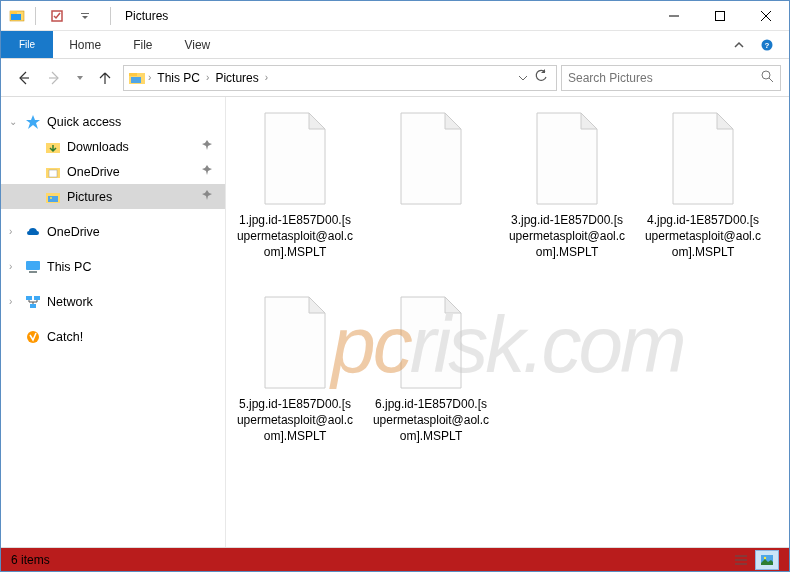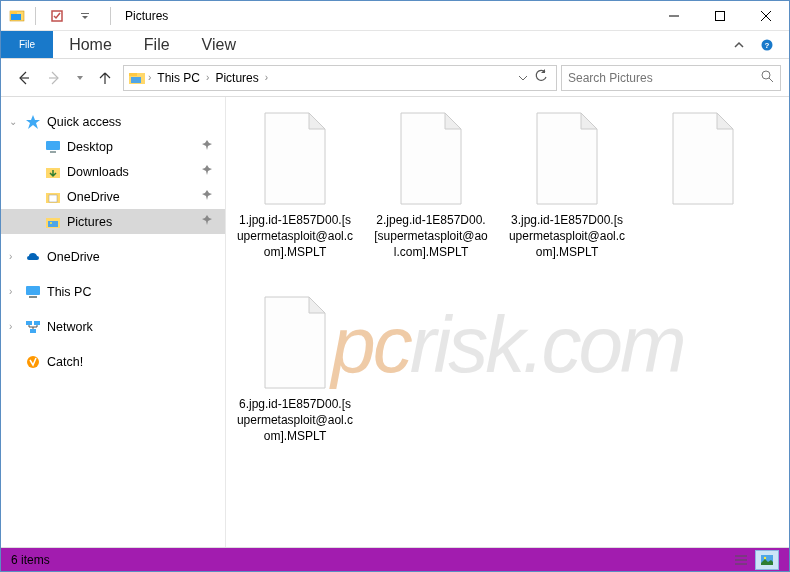--- a/index.html
+++ b/index.html
@@ -12,21 +12,21 @@
 .qat-sep { width: 1px; height: 18px; background: #ccc; margin: 0 4px; }
 .qat-btn { width: 22px; height: 22px; display: flex; align-items: center; justify-content: center; }
 .title-sep { width: 1px; height: 18px; background: #ccc; margin: 0 8px; }
 .title-text { font-size: 12px; color: #000; }
 .win-controls { margin-left: auto; display: flex; }
 .win-btn { width: 46px; height: 30px; display: flex; align-items: center; justify-content: center; font-size: 12px; }
 
 
 .ribbon { height: 28px; display: flex; align-items: stretch; border-bottom: 1px solid #ddd; }
 .file-tab { background: #1979ca; color: #fff; padding: 0 18px; display: flex; align-items: center; font-size: 10px; }
-.tab { padding: 0 16px; display: flex; align-items: center; font-size: 16px; color: #333; }
+.tab { padding: 0 16px; display: flex; align-items: center; font-size: 12px; color: #333; }
 .ribbon-right { margin-left: auto; display: flex; align-items: center; padding-right: 10px; gap: 4px; }
 .rb-btn { width: 24px; height: 24px; display: flex; align-items: center; justify-content: center; }
 
 
 .navbar { height: 38px; display: flex; align-items: center; gap: 4px; padding: 4px 8px; border-bottom: 1px solid #ddd; }
 .nav-btn { width: 28px; height: 28px; display: flex; align-items: center; justify-content: center; color: #888; }
 .nav-btn.active { color: #333; }
 .addr { flex: 1; height: 26px; border: 1px solid #ccc; display: flex; align-items: center; padding: 0 4px; gap: 2px; }
 .addr-icon { width: 18px; height: 18px; }
 .crumb { font-size: 12px; color: #000; padding: 2px 4px; }
@@ -48,21 +48,21 @@
 
 .content { flex: 1; padding: 14px 10px; display: flex; flex-wrap: wrap; align-content: flex-start; gap: 34px 18px; position: relative; overflow: hidden; }
 .file-item { width: 118px; display: flex; flex-direction: column; align-items: center; text-align: center; }
 .file-icon { width: 80px; height: 95px; margin-bottom: 6px; }
 .file-name { font-size: 12px; line-height: 1.35; color: #000; word-break: break-all; }
 
 .watermark { position: absolute; top: 50%; left: 50%; transform: translate(-50%, -50%); font-size: 80px; font-style: italic; font-weight: normal; color: rgba(200,200,200,0.45); pointer-events: none; white-space: nowrap; letter-spacing: -3px; margin-top: 22px; }
 .watermark .accent { color: rgba(220,140,60,0.45); }
 
 
-.status { position: absolute; bottom: 0; left: 0; right: 0; height: 24px; border-top: 1px solid #ddd; display: flex; align-items: center; padding: 0 10px; font-size: 12px; background: #a21caf; }
+.status { position: absolute; bottom: 0; left: 0; right: 0; height: 24px; border-top: 1px solid #ddd; display: flex; align-items: center; padding: 0 10px; font-size: 12px; background: #b91c1c; }
 .status-right { margin-left: auto; display: flex; gap: 2px; }
 .view-btn { width: 24px; height: 20px; border: 1px solid transparent; display: flex; align-items: center; justify-content: center; }
 .view-btn.active { border-color: #8ab4e0; background: #cce4f7; }
 
 </style>
 </head>
 <body>
 
 <div class="titlebar">
   <div class="titlebar-left">
@@ -188,30 +188,20 @@
     <div class="side-group">
       <div class="side-item">
         <span class="chev">⌄</span>
         <span class="si-icon"><svg viewBox="0 0 16 16">
               <path d="M8 1 L10 6 L15 6 L11 9 L13 15 L8 11 L3 15 L5 9 L1 6 L6 6 Z" fill="#3fa9f5"></path>
             </svg></span>
         <span>Quick access</span>
       </div>
       <div class="side-item sub">
         <span class="si-icon"><svg viewBox="0 0 16 16">
-              <rect x="1" y="2" width="14" height="9" fill="#3fa9f5" rx="1"></rect>
-              <rect x="5" y="12" width="6" height="2" fill="#95a5a6"></rect>
-            </svg></span>
-        <span>Desktop</span>
-        <span class="pin"><svg width="12" height="12">
-              <path d="M6 1 L8 4 L11 5 L7 7 L6 11 L5 7 L1 5 L4 4 Z" fill="#888"></path>
-            </svg></span>
-      </div>
-      <div class="side-item sub">
-        <span class="si-icon"><svg viewBox="0 0 16 16">
               <rect x="1" y="4" width="14" height="10" fill="#ffd86b"></rect>
               <path d="M8 6 L8 11 M5 9 L8 12 L11 9" stroke="#2e7d32" fill="none" stroke-width="1.5"></path>
             </svg></span>
         <span>Downloads</span>
         <span class="pin"><svg width="12" height="12">
               <path d="M6 1 L8 4 L11 5 L7 7 L6 11 L5 7 L1 5 L4 4 Z" fill="#888"></path>
             </svg></span>
       </div>
       <div class="side-item sub">
         <span class="si-icon"><svg viewBox="0 0 16 16">
@@ -286,34 +276,41 @@
             <path d="M10 2 L54 2 L70 18 L70 93 L10 93 Z" fill="#fdfdfd" stroke="#ccc"></path>
             <path d="M54 2 L54 18 L70 18 Z" fill="#eee" stroke="#ccc"></path>
           </svg></span>
       <div class="file-name">1.jpg.id-1E857D00.[supermetasploit@aol.com].MSPLT</div>
     </div>
     <div class="file-item">
       <span class="file-icon"><svg viewBox="0 0 80 95">
             <path d="M10 2 L54 2 L70 18 L70 93 L10 93 Z" fill="#fdfdfd" stroke="#ccc"></path>
             <path d="M54 2 L54 18 L70 18 Z" fill="#eee" stroke="#ccc"></path>
           </svg></span>
-      <div class="file-name">2.jpeg.id-1E857D00.[supermetasploit@aol.com].MSPLT</div>
     </div>
     <div class="file-item">
       <span class="file-icon"><svg viewBox="0 0 80 95">
             <path d="M10 2 L54 2 L70 18 L70 93 L10 93 Z" fill="#fdfdfd" stroke="#ccc"></path>
             <path d="M54 2 L54 18 L70 18 Z" fill="#eee" stroke="#ccc"></path>
           </svg></span>
       <div class="file-name">3.jpg.id-1E857D00.[supermetasploit@aol.com].MSPLT</div>
     </div>
     <div class="file-item">
       <span class="file-icon"><svg viewBox="0 0 80 95">
             <path d="M10 2 L54 2 L70 18 L70 93 L10 93 Z" fill="#fdfdfd" stroke="#ccc"></path>
             <path d="M54 2 L54 18 L70 18 Z" fill="#eee" stroke="#ccc"></path>
           </svg></span>
+      <div class="file-name">4.jpg.id-1E857D00.[supermetasploit@aol.com].MSPLT</div>
+    </div>
+    <div class="file-item">
+      <span class="file-icon"><svg viewBox="0 0 80 95">
+            <path d="M10 2 L54 2 L70 18 L70 93 L10 93 Z" fill="#fdfdfd" stroke="#ccc"></path>
+            <path d="M54 2 L54 18 L70 18 Z" fill="#eee" stroke="#ccc"></path>
+          </svg></span>
+      <div class="file-name">5.jpg.id-1E857D00.[supermetasploit@aol.com].MSPLT</div>
     </div>
     <div class="file-item">
       <span class="file-icon"><svg viewBox="0 0 80 95">
             <path d="M10 2 L54 2 L70 18 L70 93 L10 93 Z" fill="#fdfdfd" stroke="#ccc"></path>
             <path d="M54 2 L54 18 L70 18 Z" fill="#eee" stroke="#ccc"></path>
           </svg></span>
       <div class="file-name">6.jpg.id-1E857D00.[supermetasploit@aol.com].MSPLT</div>
     </div>
   </div>
 </div>

